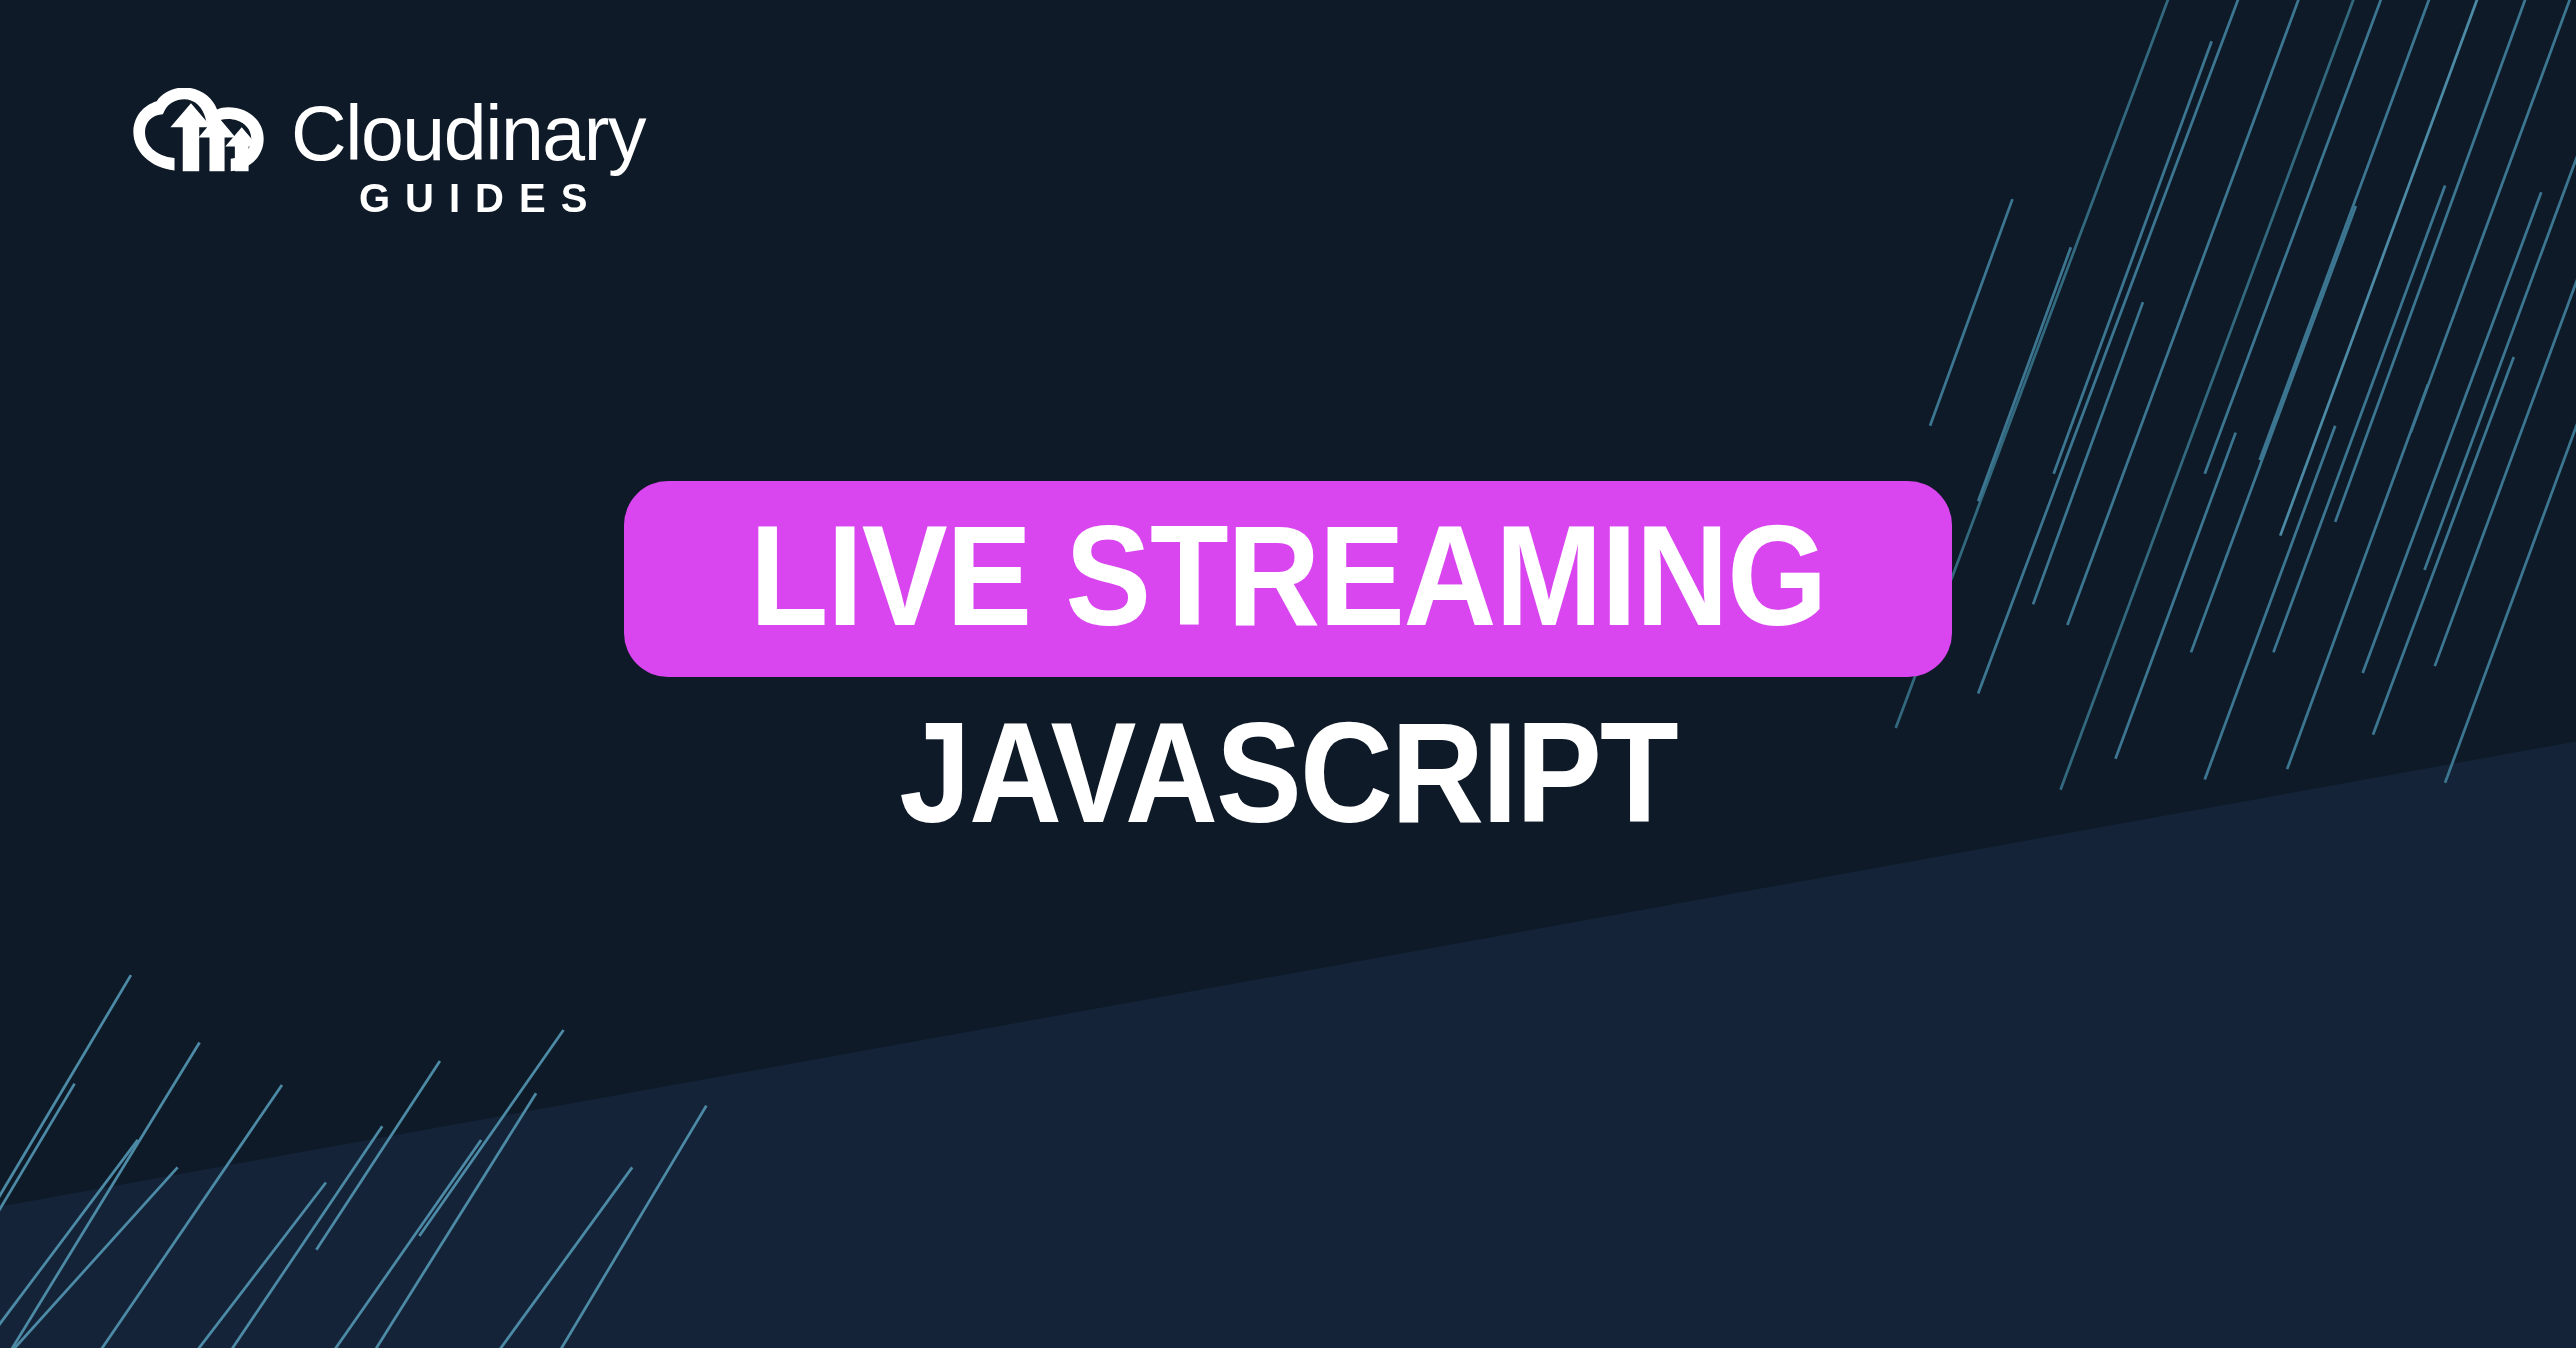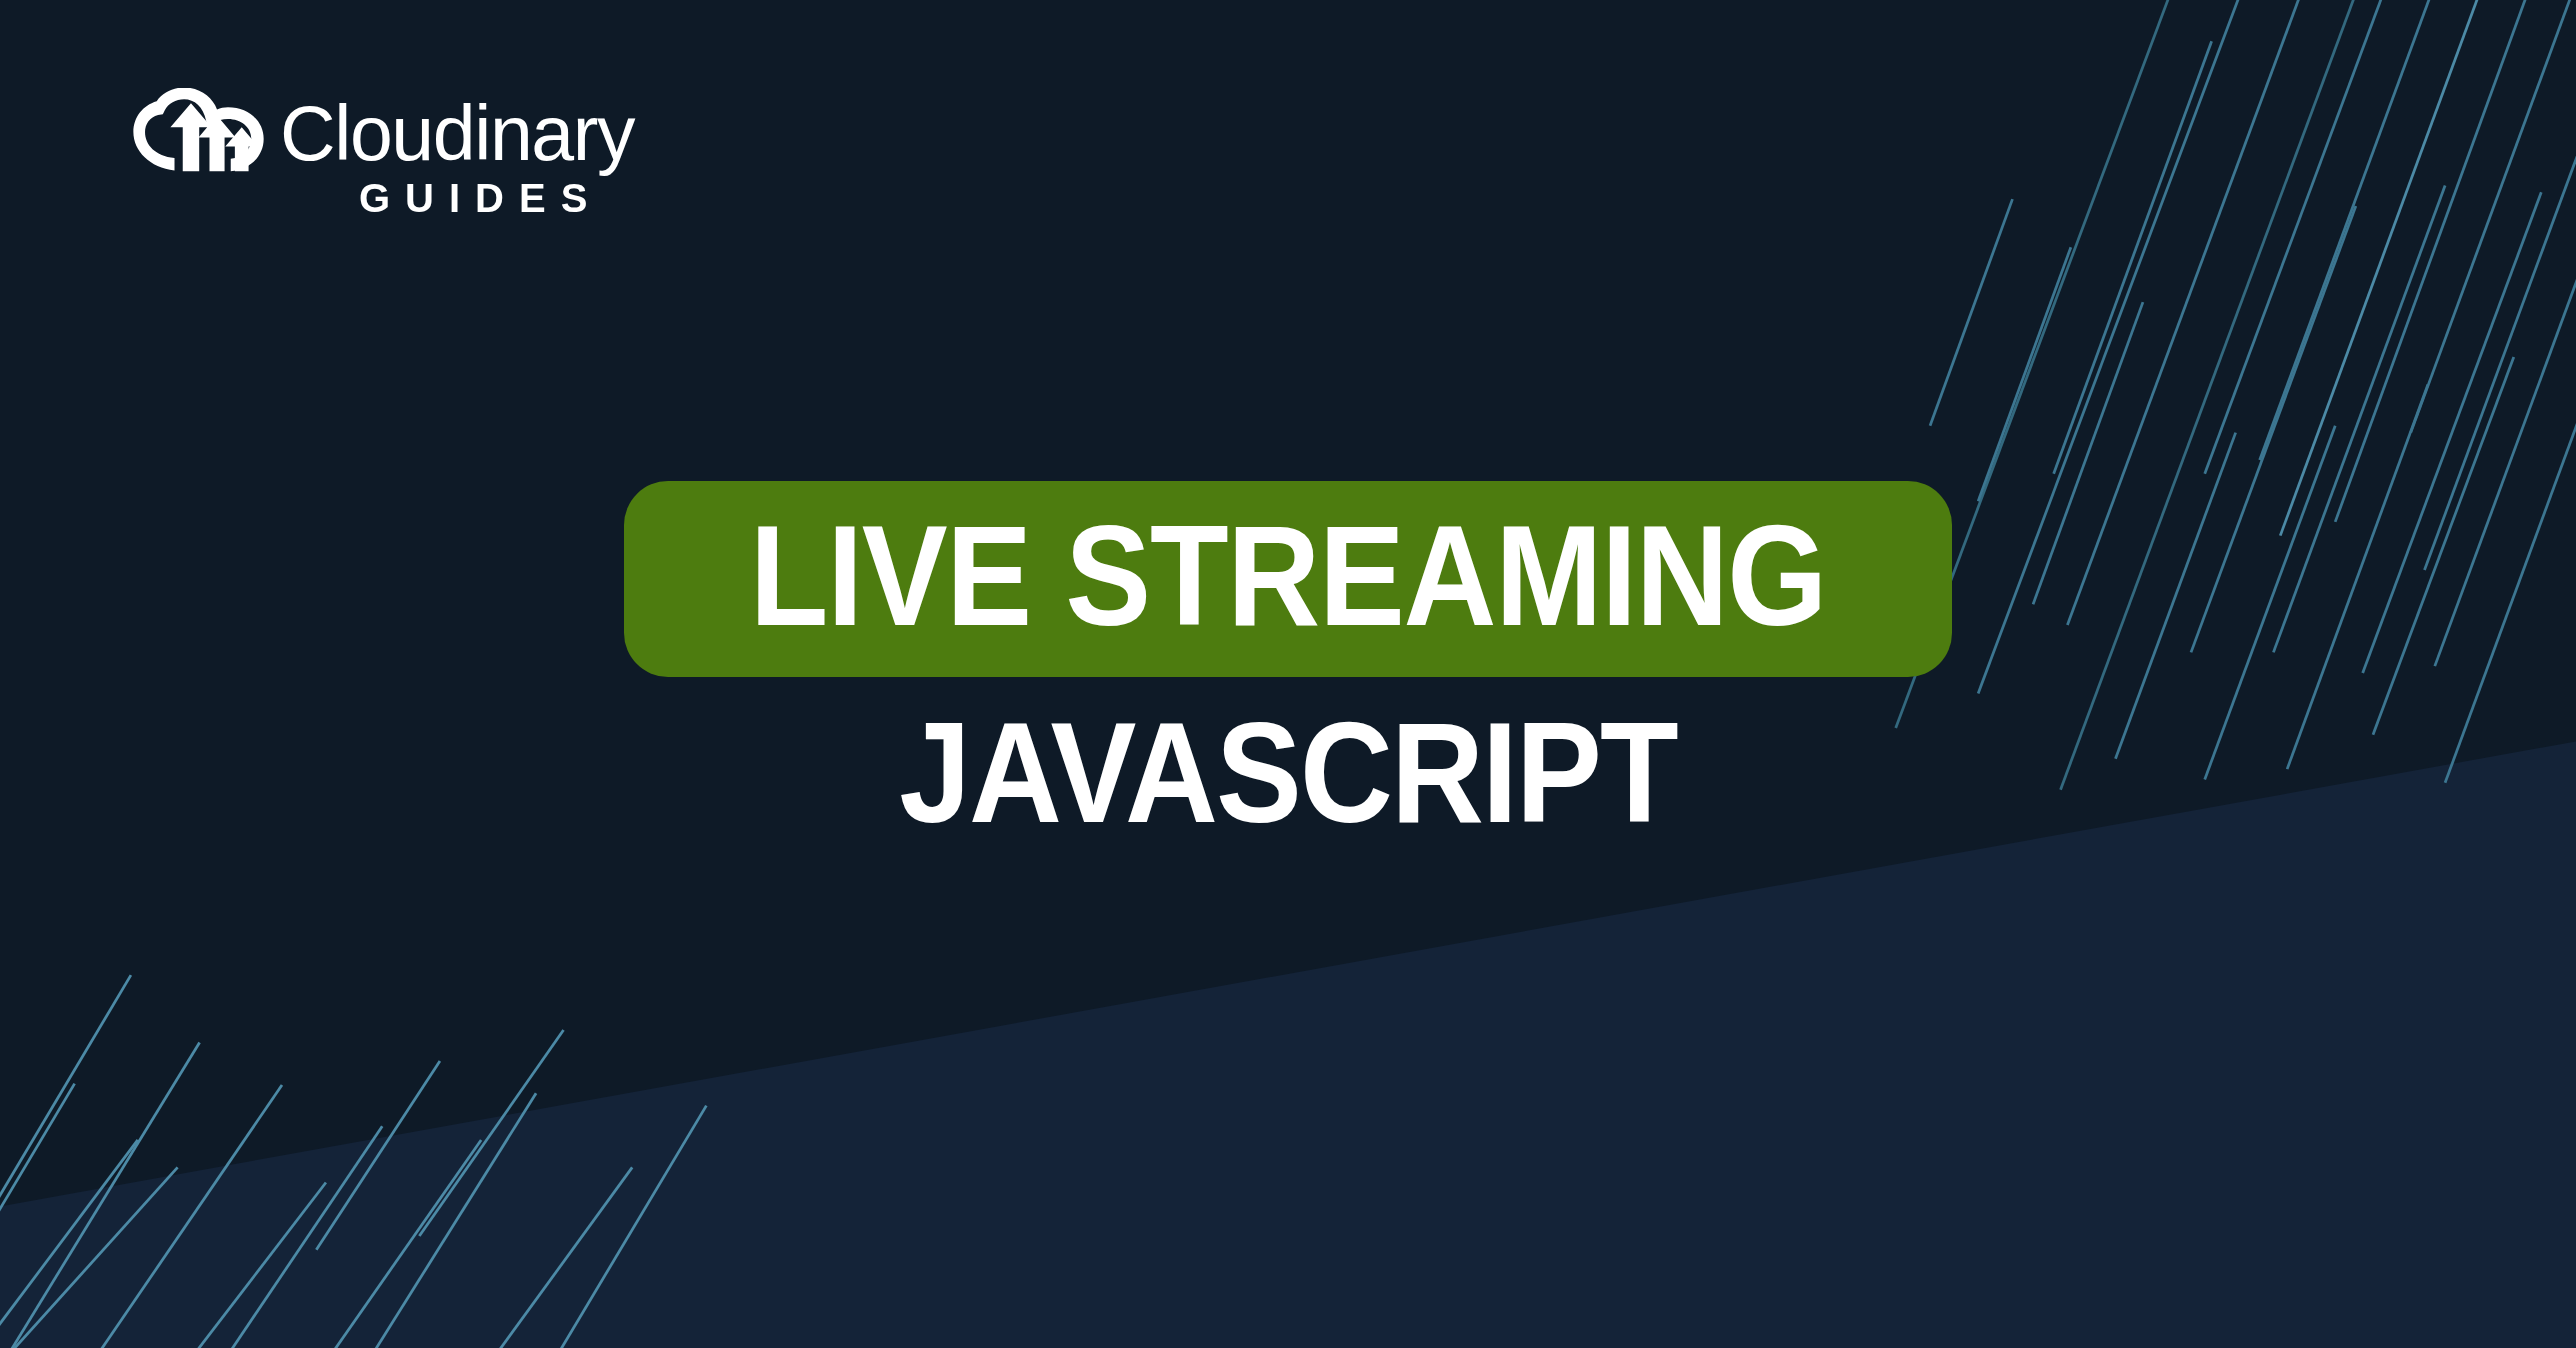--- a/index.html
+++ b/index.html
@@ -55,21 +55,21 @@
   
   .brand {
     position: absolute;
     left: 132px;
     top: 88px;
     width: 618px;
   }
   .brand-row {
     display: flex;
     align-items: center;
-    gap: 4px;
+    gap: 15px;
     height: 84px;
   }
   .brand-mark {
     width: 144px;
     height: 84px;
     flex: 0 0 auto;
   }
   .brand-mark svg { display:block; width:100%; height:100%; }
   .brand-word {
     color: #FFFFFF;
@@ -94,21 +94,21 @@
   
   .headline {
     position: absolute;
     left: 0;
     right: 0;
     top: 481px;
     text-align: center;
   }
   .title-badge {
     display: inline-block;
-    background: #4d7c0f;
+    background: #d946ef;
     border-radius: 44px;
     padding: 23.4px 66px 30px 66px;
     line-height: 1;
   }
   .title-badge-text {
     display: block;
     color: #FFFFFF;
     font-size: 143px;
     font-weight: 700;
     letter-spacing: -1.4px;

